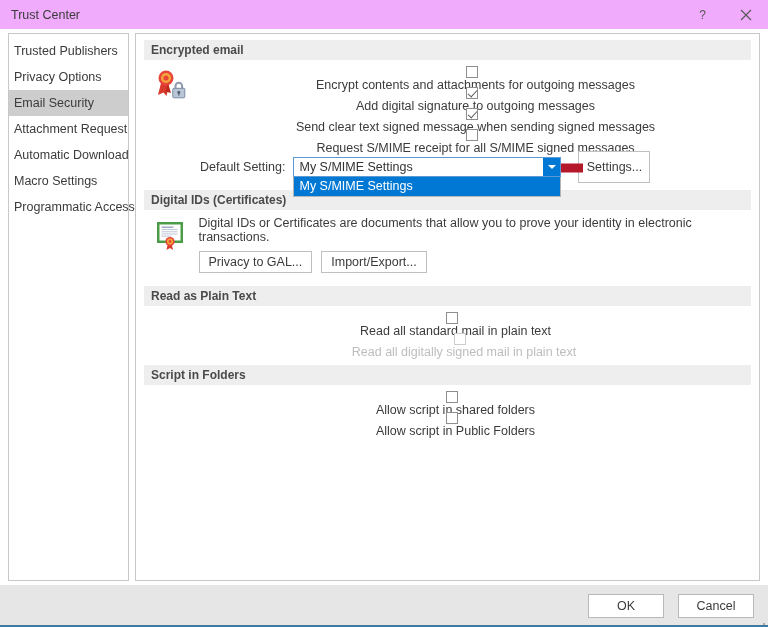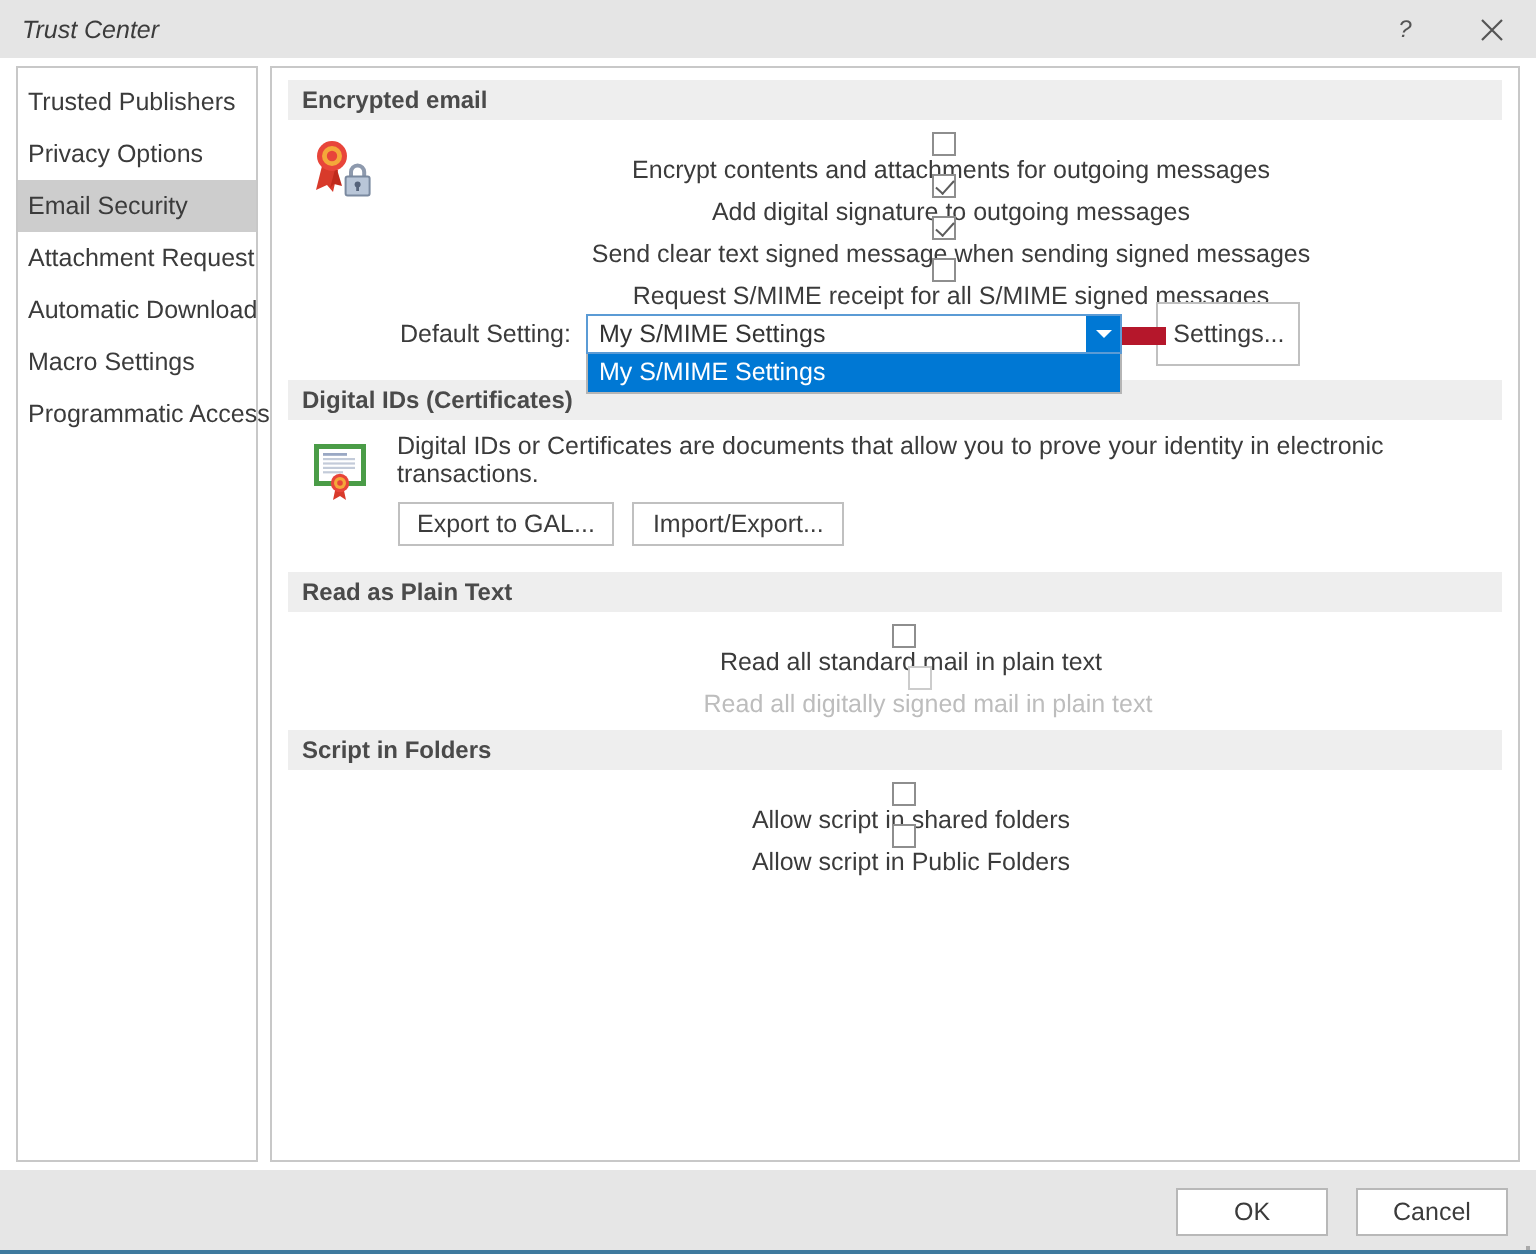--- a/index.html
+++ b/index.html
@@ -15,24 +15,23 @@
     color: #3b3b3b;
     overflow: hidden;
     position: relative;
   }
 
   
   .titlebar {
     height: 29px;
     display: flex;
     align-items: center;
-    background: #e5e5e5;
+    background: #f0abfc;
     padding-left: 11px;
     box-sizing: border-box;
-    font-style: italic;
   }
   .titlebar-title {
     font-size: 12.5px;
     color: #3b3b3b;
     flex: 1;
   }
   .titlebar-buttons {
     display: flex;
     align-items: center;
     height: 29px;
@@ -418,21 +417,21 @@
           <rect x="6.5" y="16.6" width="10" height="1.1" fill="#c3cbd9"></rect>
           <path d="M13 24 L11.5 31 L15 29 L18 31 L16.5 24 Z" fill="#d83a2b"></path>
           <circle cx="15" cy="22.5" r="4.6" fill="#e8453a"></circle>
           <circle cx="15" cy="22.5" r="3" fill="#f4a83a"></circle>
           <circle cx="15" cy="22.5" r="1.4" fill="#e8453a"></circle>
         </svg>
       </div>
       <div>
         <div class="digital-text">Digital IDs or Certificates are documents that allow you to prove your identity in electronic transactions.</div>
         <div class="digital-btns">
-          <div class="plain-btn">Export to GAL...</div>
+          <div class="plain-btn">Privacy to GAL...</div>
           <div class="plain-btn">Import/Export...</div>
         </div>
       </div>
     </div>
 
     <div class="section-header" style="margin-top:13px;">Read as Plain Text</div>
 
     <div class="cb-row indent1">
       <span class="cbox"></span>
       <span class="cb-label">Read all standard mail in plain text</span>

